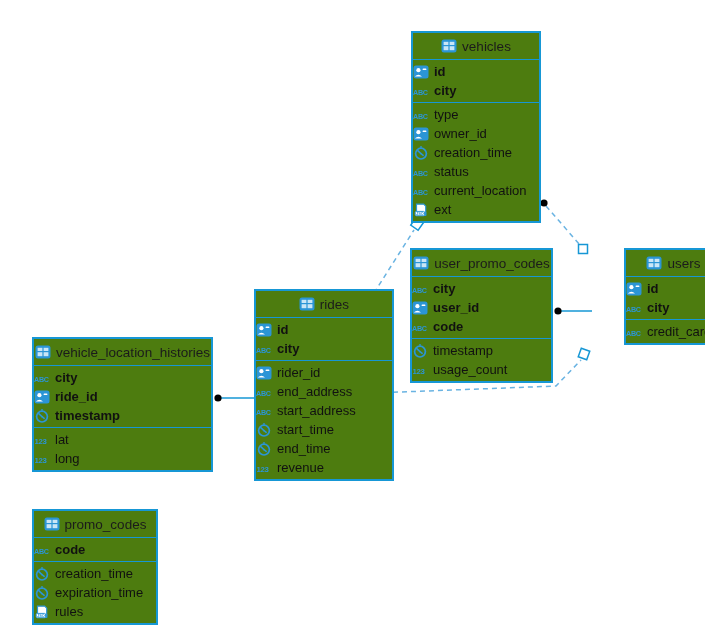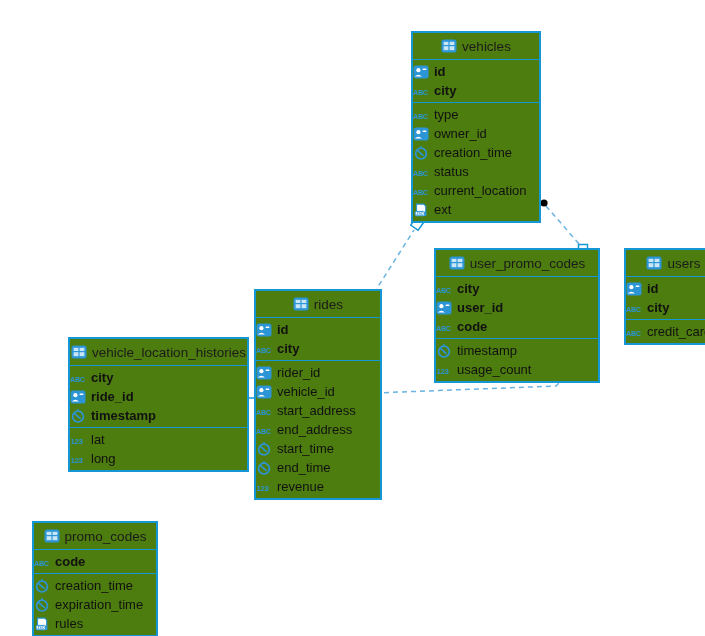--- a/index.html
+++ b/index.html
@@ -143,21 +143,21 @@
       </div>
       <div class="row">
         <svg class="fi">
             <use href="#i-json"></use>
           </svg>
         <span class="cname">ext</span>
       </div>
     </div>
   </div>
 
-  <div class="tbl" style="left:434px;top:248px;width:166px;">
+  <div class="tbl" style="left:410px;top:248px;width:143px;">
     <div class="thead">
       <svg class="hi">
           <use href="#i-table"></use>
         </svg>
       <span class="tname">user_promo_codes</span>
     </div>
     <div class="sect pk">
       <div class="row">
         <svg class="fi">
             <use href="#i-abc"></use>
@@ -217,21 +217,21 @@
     <div class="sect">
       <div class="row">
         <svg class="fi">
             <use href="#i-abc"></use>
           </svg>
         <span class="cname">credit_card</span>
       </div>
     </div>
   </div>
 
-  <div class="tbl" style="left:254px;top:289px;width:128px;">
+  <div class="tbl" style="left:254px;top:289px;width:140px;">
     <div class="thead">
       <svg class="hi">
           <use href="#i-table"></use>
         </svg>
       <span class="tname">rides</span>
     </div>
     <div class="sect pk">
       <div class="row">
         <svg class="fi">
             <use href="#i-user"></use>
@@ -247,58 +247,52 @@
     </div>
     <div class="sect">
       <div class="row">
         <svg class="fi">
             <use href="#i-user"></use>
           </svg>
         <span class="cname">rider_id</span>
       </div>
       <div class="row">
         <svg class="fi">
-            <use href="#i-user"></use>
-          </svg>
-        <span class="cname">vehicle_id</span>
+            <use href="#i-abc"></use>
+          </svg>
+        <span class="cname">end_address</span>
       </div>
       <div class="row">
         <svg class="fi">
             <use href="#i-abc"></use>
           </svg>
         <span class="cname">start_address</span>
       </div>
       <div class="row">
         <svg class="fi">
-            <use href="#i-abc"></use>
-          </svg>
-        <span class="cname">end_address</span>
-      </div>
-      <div class="row">
-        <svg class="fi">
             <use href="#i-clock"></use>
           </svg>
         <span class="cname">start_time</span>
       </div>
       <div class="row">
         <svg class="fi">
             <use href="#i-clock"></use>
           </svg>
         <span class="cname">end_time</span>
       </div>
       <div class="row">
         <svg class="fi">
             <use href="#i-123"></use>
           </svg>
         <span class="cname">revenue</span>
       </div>
     </div>
   </div>
 
-  <div class="tbl" style="left:32px;top:337px;width:181px;margin-left:36px;">
+  <div class="tbl" style="left:32px;top:337px;width:181px;">
     <div class="thead">
       <svg class="hi">
           <use href="#i-table"></use>
         </svg>
       <span class="tname">vehicle_location_histories</span>
     </div>
     <div class="sect pk">
       <div class="row">
         <svg class="fi">
             <use href="#i-abc"></use>
@@ -327,21 +321,21 @@
       </div>
       <div class="row">
         <svg class="fi">
             <use href="#i-123"></use>
           </svg>
         <span class="cname">long</span>
       </div>
     </div>
   </div>
 
-  <div class="tbl" style="left:32px;top:521px;width:126px;">
+  <div class="tbl" style="left:32px;top:509px;width:126px;">
     <div class="thead">
       <svg class="hi">
           <use href="#i-table"></use>
         </svg>
       <span class="tname">promo_codes</span>
     </div>
     <div class="sect pk">
       <div class="row">
         <svg class="fi">
             <use href="#i-abc"></use>

